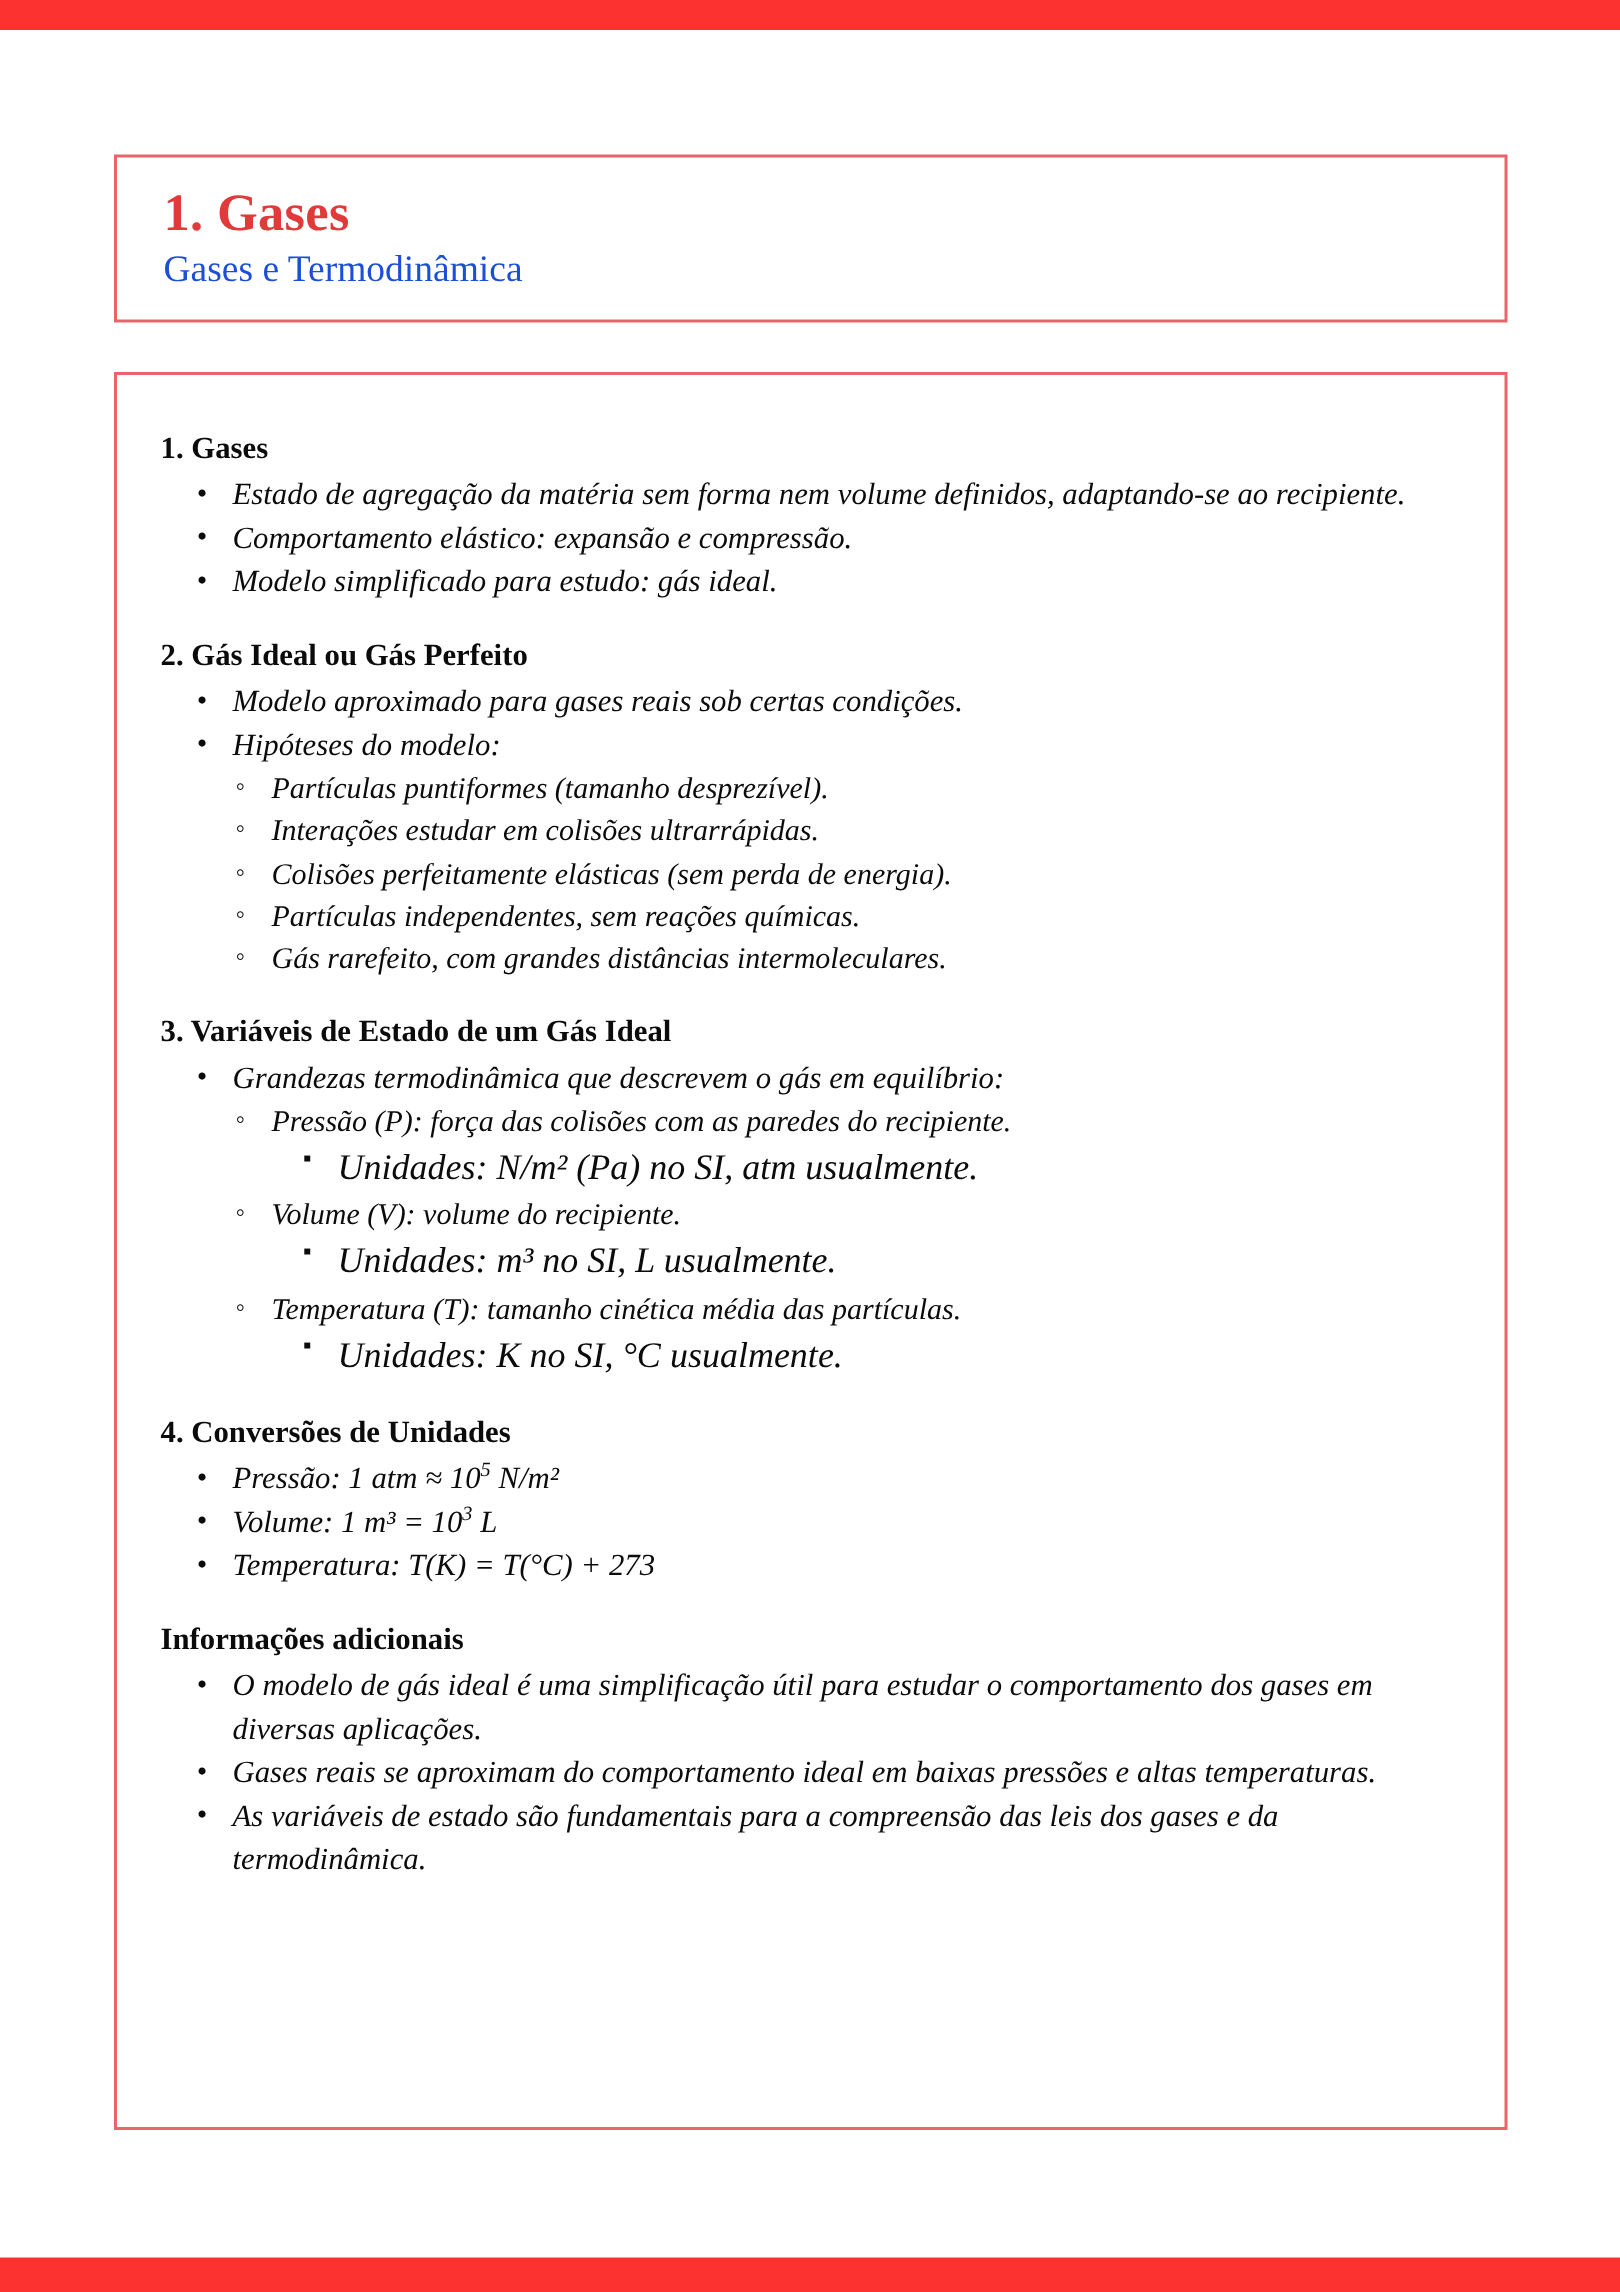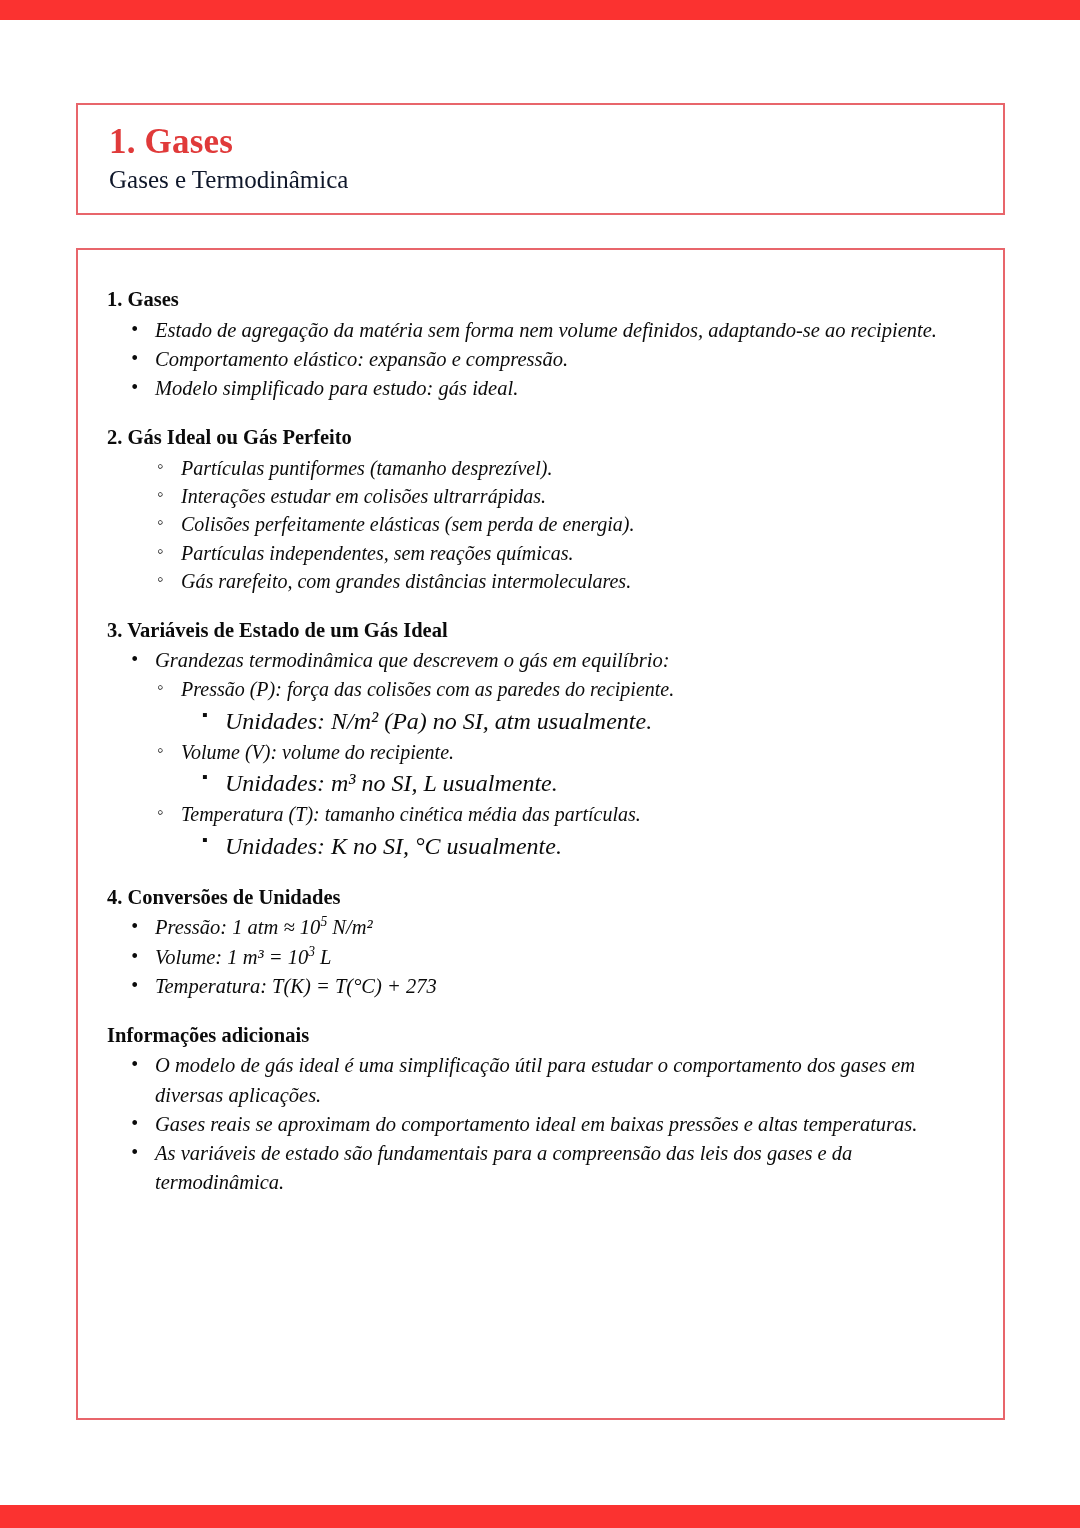--- a/index.html
+++ b/index.html
@@ -39,21 +39,21 @@
   }
   .doc-title {
     color: #e03a3a;
     font-size: 35px;
     font-weight: bold;
     line-height: 1.18;
     margin: 0;
     letter-spacing: 0.2px;
   }
   .doc-subtitle {
-    color: #0f172a;
+    color: #1d4ed8;
     font-size: 25px;
     line-height: 1.2;
     margin: 3px 0 0 0;
   }
 
   
   .content-card {
     position: absolute;
     left: 76px;
     top: 248px;
@@ -138,20 +138,24 @@
     <div class="section-heading">1. Gases</div>
     <ul class="lvl1">
       <li>Estado de agregação da matéria sem forma nem volume definidos, adaptando-se ao recipiente.</li>
       <li>Comportamento elástico: expansão e compressão.</li>
       <li>Modelo simplificado para estudo: gás ideal.</li>
     </ul>
   </div>
 
   <div class="section">
     <div class="section-heading">2. Gás Ideal ou Gás Perfeito</div>
+    <ul class="lvl1">
+      <li>Modelo aproximado para gases reais sob certas condições.</li>
+      <li>Hipóteses do modelo:</li>
+    </ul>
     <ul class="lvl2">
       <li>Partículas puntiformes (tamanho desprezível).</li>
       <li>Interações estudar em colisões ultrarrápidas.</li>
       <li>Colisões perfeitamente elásticas (sem perda de energia).</li>
       <li>Partículas independentes, sem reações químicas.</li>
       <li>Gás rarefeito, com grandes distâncias intermoleculares.</li>
     </ul>
   </div>
 
   <div class="section">

